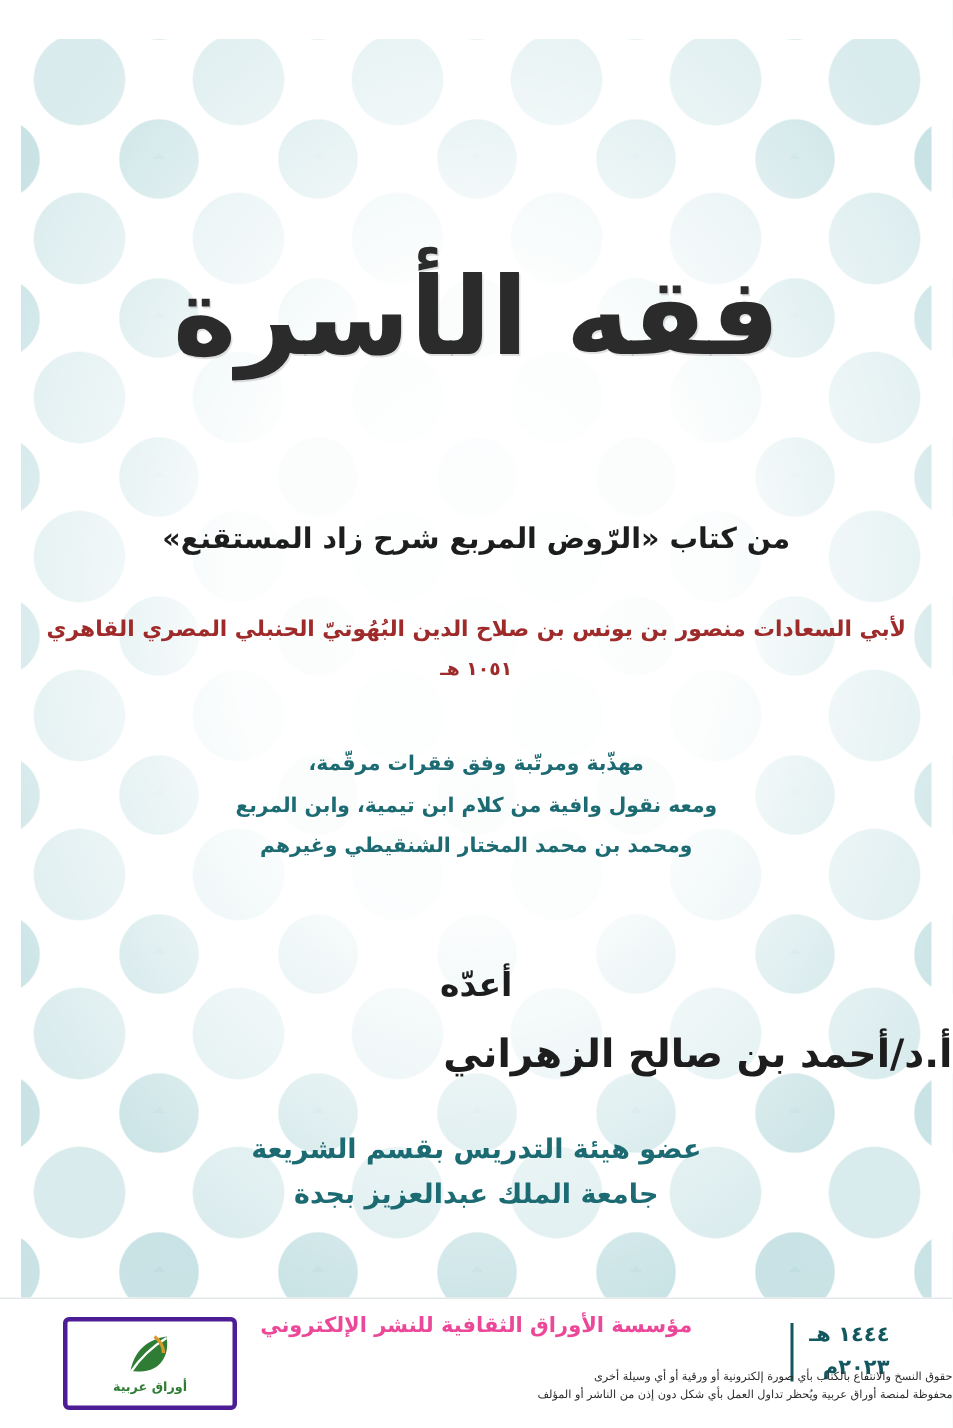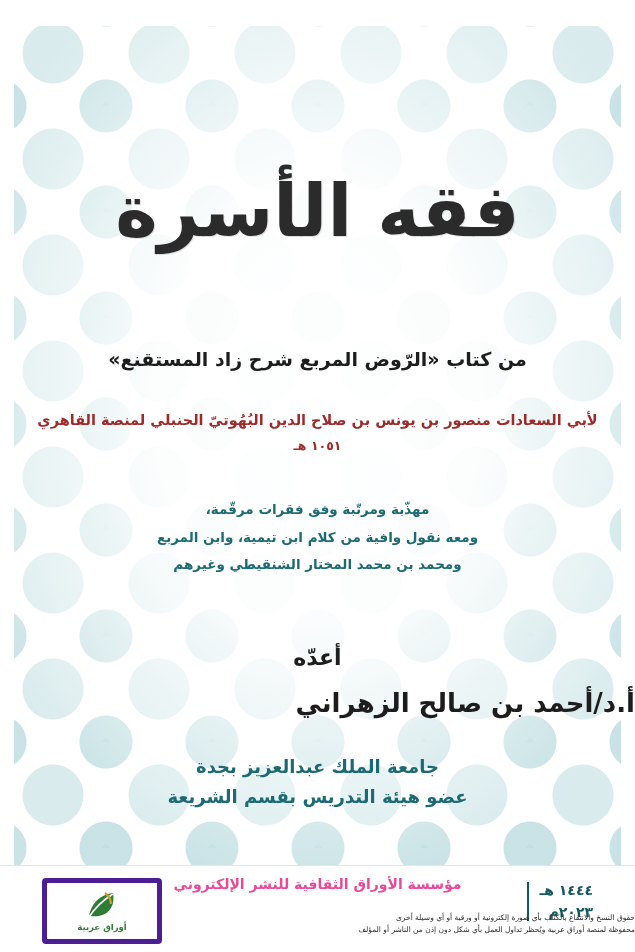--- a/index.html
+++ b/index.html
@@ -197,21 +197,21 @@
     color: #2b2b2b;
     line-height: 1.6;
     text-align: right;
   }
   .footer-logo {
     position: absolute;
     left: 42px;
     top: 12px;
     width: 110px;
     height: 56px;
-    border: 5px solid #4c1d95;
+    border: 3px solid #4c1d95;
     border-radius: 4px;
     background: #ffffff;
     display: flex;
     align-items: center;
     justify-content: center;
     flex-direction: column;
     gap: 2px;
   }
   .footer-logo .mark {
     width: 34px;
@@ -234,37 +234,37 @@
   <div class="bg-band-bottom"></div>
   <div class="bg-band-left"></div>
   <div class="bg-band-right"></div>
 
   <div class="content">
 
     <div class="main-title">فقه الأسرة</div>
 
     <div class="source-line">من كتاب «الرّوض المربع شرح زاد المستقنع»</div>
 
-    <div class="author-line">لأبي السعادات منصور بن يونس بن صلاح الدين  البُهُوتيّ الحنبلي لمنصة القاهري</div>
+    <div class="author-line">لأبي السعادات منصور بن يونس بن صلاح الدين  البُهُوتيّ الحنبلي المصري القاهري</div>
 
     <div class="author-year">١٠٥١ هـ</div>
 
     <div class="notes">
       <div>مهذّبة ومرتّبة وفق فقرات مرقّمة،</div>
       <div>ومعه نقول وافية من كلام ابن تيمية، وابن المربع</div>
       <div>ومحمد بن محمد المختار الشنقيطي وغيرهم</div>
     </div>
 
     <div class="prepared-label">أعدّه</div>
 
     <div class="prepared-name">أ.د/أحمد بن صالح الزهراني</div>
 
     <div class="affiliation">
+      <div>عضو هيئة التدريس بقسم الشريعة</div>
       <div>جامعة الملك عبدالعزيز بجدة</div>
-      <div>عضو هيئة التدريس بقسم الشريعة</div>
     </div>
 
   </div>
 
   <div class="footer">
     <div class="footer-inner">
 
       <div class="footer-date">
         <span class="rule"></span>
         <div>١٤٤٤ هـ</div>

